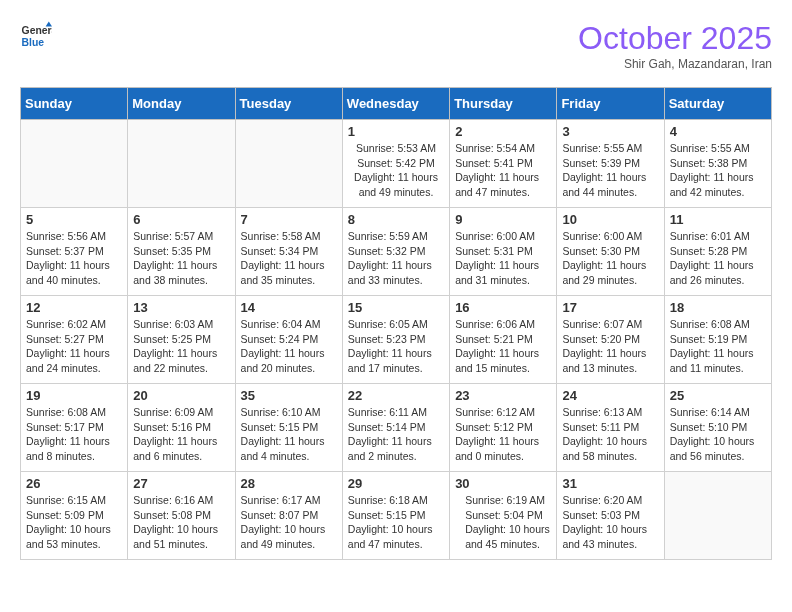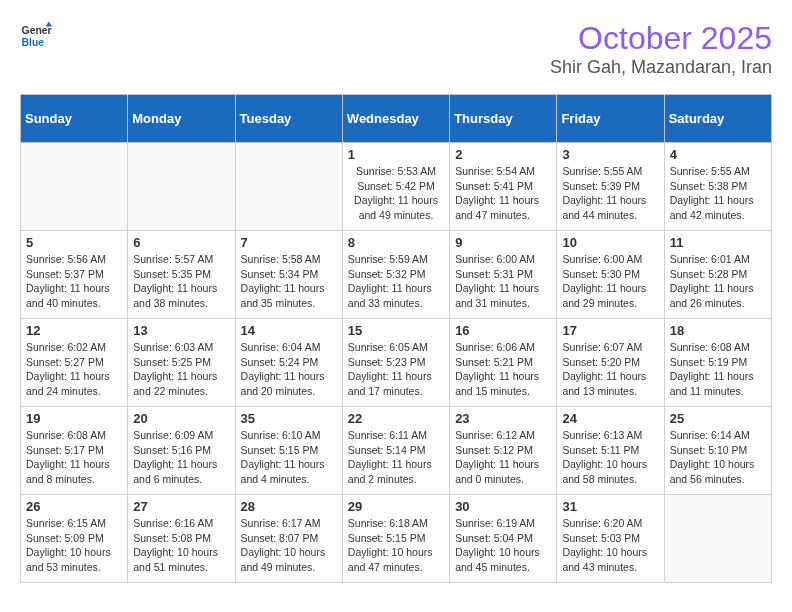--- a/index.html
+++ b/index.html
@@ -27,34 +27,34 @@
     }
     .title-block {
       text-align: right;
     }
     .month-title {
       font-size: 32px;
       font-weight: normal;
       color: #8b5cf6;
     }
     .subtitle {
-      font-size: 18px;
+      font-size: 12px;
       color: #555;
     }
     table {
       width: 100%;
       border-collapse: collapse;
       table-layout: fixed;
     }
     th {
       background-color: #1a6bbf;
       color: #fff;
       font-size: 13px;
       font-weight: bold;
-      padding: 16px 4px;
+      padding: 8px 4px;
       text-align: left;
       border: 1px solid #c0c0c0;
     }
     td {
       vertical-align: top;
       border: 1px solid #d0d0d0;
       padding: 4px 5px;
       font-size: 10.5px;
       color: #333;
       height: 88px;
@@ -287,21 +287,21 @@
 Daylight: 10 hours and 49 minutes.</div>
         </td>
         <td>
           <span class="day-number">29</span>
           <div class="cell-text" style="white-space: pre-line;">Sunrise: 6:18 AM
 Sunset: 5:15 PM
 Daylight: 10 hours and 47 minutes.</div>
         </td>
         <td>
           <span class="day-number">30</span>
-          <div class="cell-text" style="white-space: pre-line;">Sunrise: 6:19 AM
+          <div class="cell-text" style="white-space: pre-line; margin-left: 10px;">Sunrise: 6:19 AM
 Sunset: 5:04 PM
 Daylight: 10 hours and 45 minutes.</div>
         </td>
         <td>
           <span class="day-number">31</span>
           <div class="cell-text" style="white-space: pre-line;">Sunrise: 6:20 AM
 Sunset: 5:03 PM
 Daylight: 10 hours and 43 minutes.</div>
         </td>
         <td class="empty"></td>

